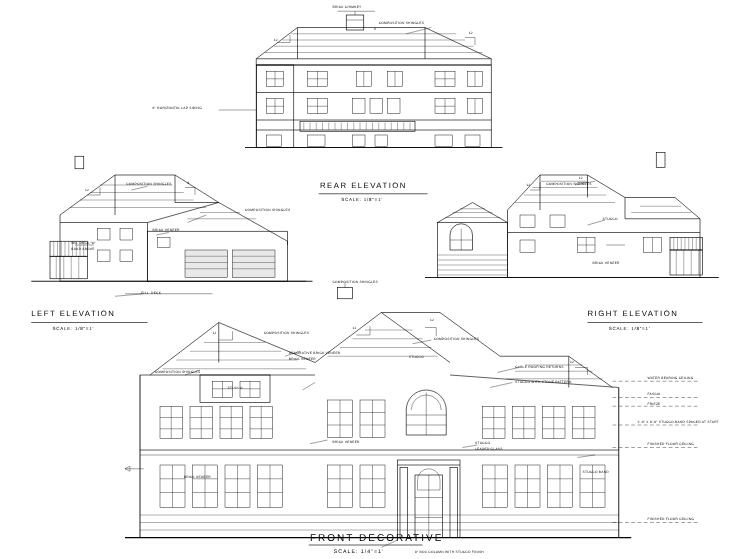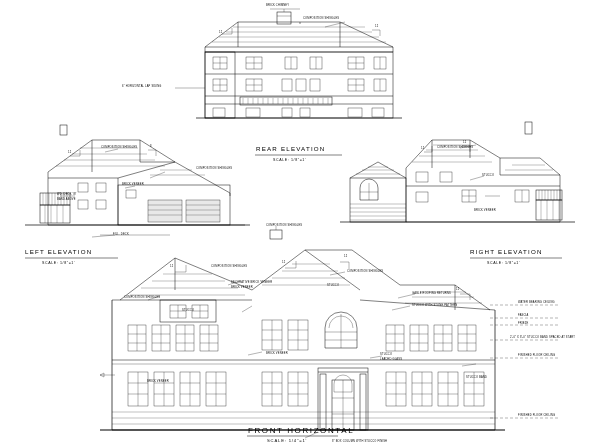--- a/index.html
+++ b/index.html
@@ -625,16 +625,16 @@
   <div class="lbl tiny" style="left:344px; top:255px;">12</div>
   <div class="lbl tiny" style="left:456px; top:288px;">12</div>
 
   <div class="lbl tiny" style="left:518px; top:301px;">WATER BEARING CEILING</div>
   <div class="lbl tiny" style="left:518px; top:314px;">FASCIA</div>
   <div class="lbl tiny" style="left:518px; top:322px;">FRIEZE</div>
   <div class="lbl tiny" style="left:510px; top:336px;">2'-0" X 8'-0" STUCCO BAND SPACED AT START</div>
   <div class="lbl tiny" style="left:518px; top:354px;">FINISHED FLOOR CEILING</div>
   <div class="lbl tiny" style="left:518px; top:414px;">FINISHED FLOOR CEILING</div>
 
-  <div class="lbl title-main" style="left:248px; top:426px;">FRONT HORIZONTAL</div>
+  <div class="lbl title-main" style="left:248px; top:426px;">FRONT DECORATIVE</div>
   <div class="lbl title-sub" style="left:267px; top:438px;">SCALE: 1/4"=1'</div>
 
 </div>
 
 </body></html>

